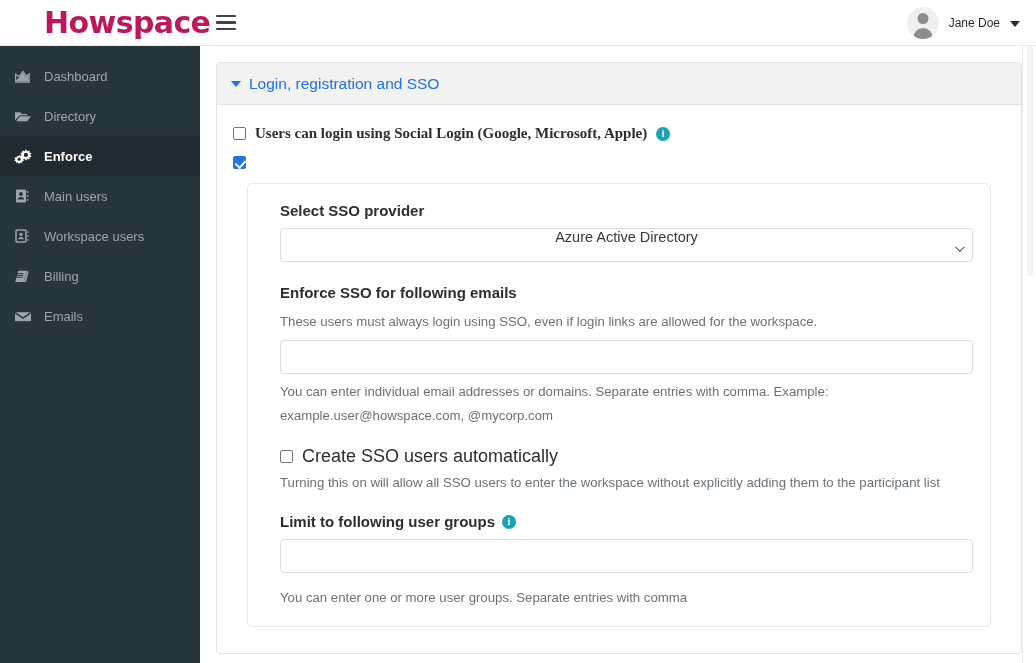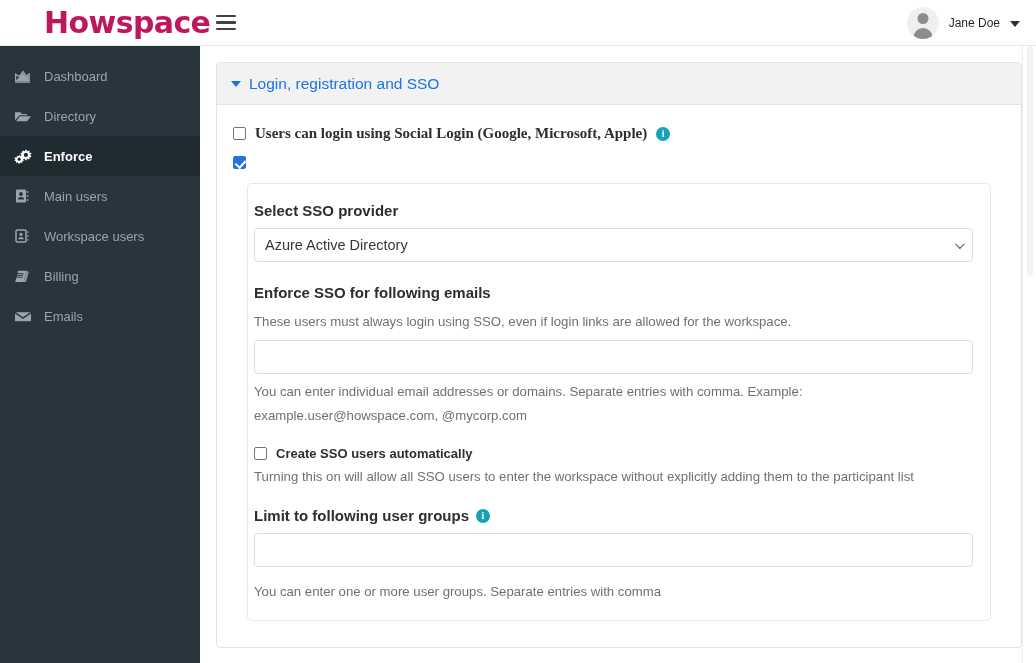--- a/index.html
+++ b/index.html
@@ -226,22 +226,22 @@
     border-width: 0 2px 2px 0;
     transform: rotate(42deg);
   }
   .cb-label-strong {
     font-size: 15px;
     font-weight: 700;
     color: #2b2f33;
     font-family: Liberation Serif, serif;
   }
   .cb-label-plain {
-    font-size: 13px;
-    font-weight: 700;
+    font-size: 18px;
+    font-weight: 400;
     color: #2b2f33;
   }
 
   
   .info-icon {
     width: 14px; height: 14px;
     border-radius: 50%;
     background: #17a2b8;
     color: #ffffff;
     font-size: 10px;
@@ -252,21 +252,21 @@
     flex: none;
     cursor: pointer;
     display: inline-block;
   }
 
   
   .inner-card {
     border: 1px solid #e8e8e8;
     border-radius: 5px;
     margin: 6px 14px 0 14px;
-    padding: 18px 17px 16px 6px;
+    padding: 18px 17px 16px 32px;
     background: #ffffff;
   }
   .field-label {
     font-size: 15px;
     font-weight: 700;
     color: #2b2f33;
     margin-bottom: 9px;
     display: flex;
     align-items: center;
     gap: 7px;
@@ -282,20 +282,21 @@
     border: 1px solid #dadde1;
     border-radius: 4px;
     background: #ffffff;
     display: flex;
     align-items: center;
     padding: 0 10px;
     font-size: 14.5px;
     color: #33373b;
     cursor: pointer;
     position: relative;
+    flex-direction: column;
   }
   .select-box .chev {
     margin-left: auto;
     width: 7px; height: 7px;
     border-right: 1.6px solid #44484c;
     border-bottom: 1.6px solid #44484c;
     transform: rotate(45deg) translateY(-2px);
   }
   .text-input {
     width: 100%;

